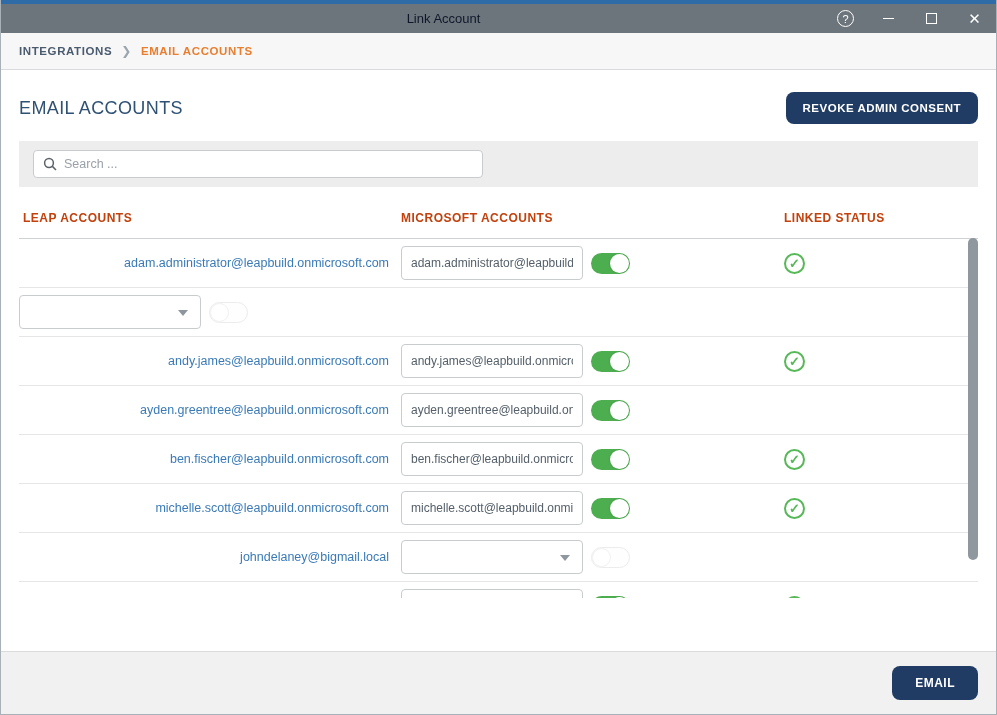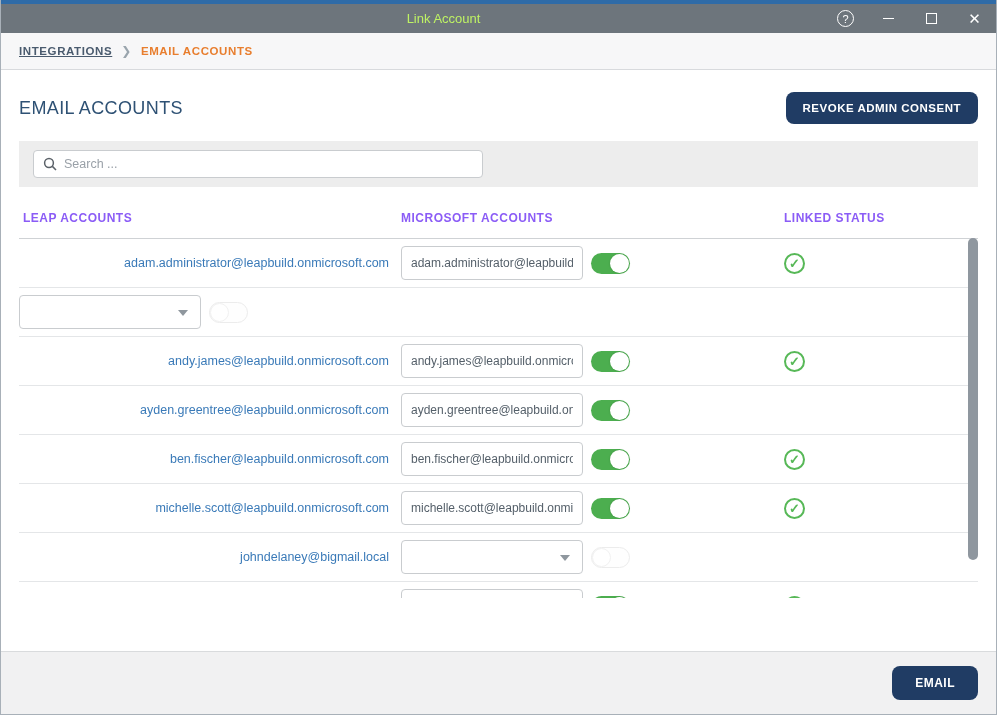--- a/index.html
+++ b/index.html
@@ -19,21 +19,21 @@
   .top-strip { height: 4px; background: #2f6ba7; flex: none; }
   .titlebar {
     height: 29px; flex: none;
     background: #6d757c;
     display: flex; align-items: center;
     position: relative;
     color: #ffffff;
   }
   .titlebar-title {
     position: absolute; left: 0; right: 110px;
-    text-align: center; font-size: 13px; color: #bef264;
+    text-align: center; font-size: 13px; color: #0f172a;
   }
   .titlebar-controls {
     margin-left: auto;
     display: flex; align-items: center;
     gap: 0; height: 100%;
   }
   .tb-btn {
     width: 43px; height: 100%;
     display: flex; align-items: center; justify-content: center;
     color: #fff; cursor: default; font-size: 13px;
@@ -50,21 +50,21 @@
 
   
   .breadcrumb-bar {
     height: 37px; flex: none;
     background: #f7f7f8;
     border-bottom: 1px solid #d8dadd;
     display: flex; align-items: center;
     padding: 0 18px;
     font-size: 11.5px; font-weight: bold; letter-spacing: 0.6px;
   }
-  .crumb-root { color: #4a5b6e; text-decoration: underline; }
+  .crumb-root { color: #4a5b6e; }
   .crumb-sep { color: #9aa5ad; margin: 0 9px; font-size: 12px; font-weight: normal; }
   .crumb-current { color: #e87e2e; }
 
   
   .content { flex: 1; background: #fff; overflow: hidden; display: flex; flex-direction: column; }
 
   .page-header {
     display: flex; align-items: center; justify-content: space-between;
     padding: 22px 18px 0 18px; flex: none;
   }
@@ -96,21 +96,21 @@
     font-size: 12.5px; color: #5a6168; background: transparent;
   }
   .search-box input::placeholder { color: #9aa1a8; }
 
   
   .table-wrap { margin: 0 18px; flex: none; position: relative; }
   .thead {
     display: flex; align-items: center;
     padding: 24px 0 13px 0;
     border-bottom: 1px solid #cfd2d5;
-    color: #8b5cf6; font-size: 12px; font-weight: bold; letter-spacing: 0.5px;
+    color: #c2410c; font-size: 12px; font-weight: bold; letter-spacing: 0.5px;
   }
   .col-leap { width: 382px; padding-left: 4px; }
   .col-ms { width: 383px; }
   .col-status { flex: 1; }
 
   .rows-viewport { height: 359px; overflow: hidden; position: relative; }
   .trow {
     display: flex; align-items: center;
     height: 49px;
     border-bottom: 1px solid #e4e6e8;

